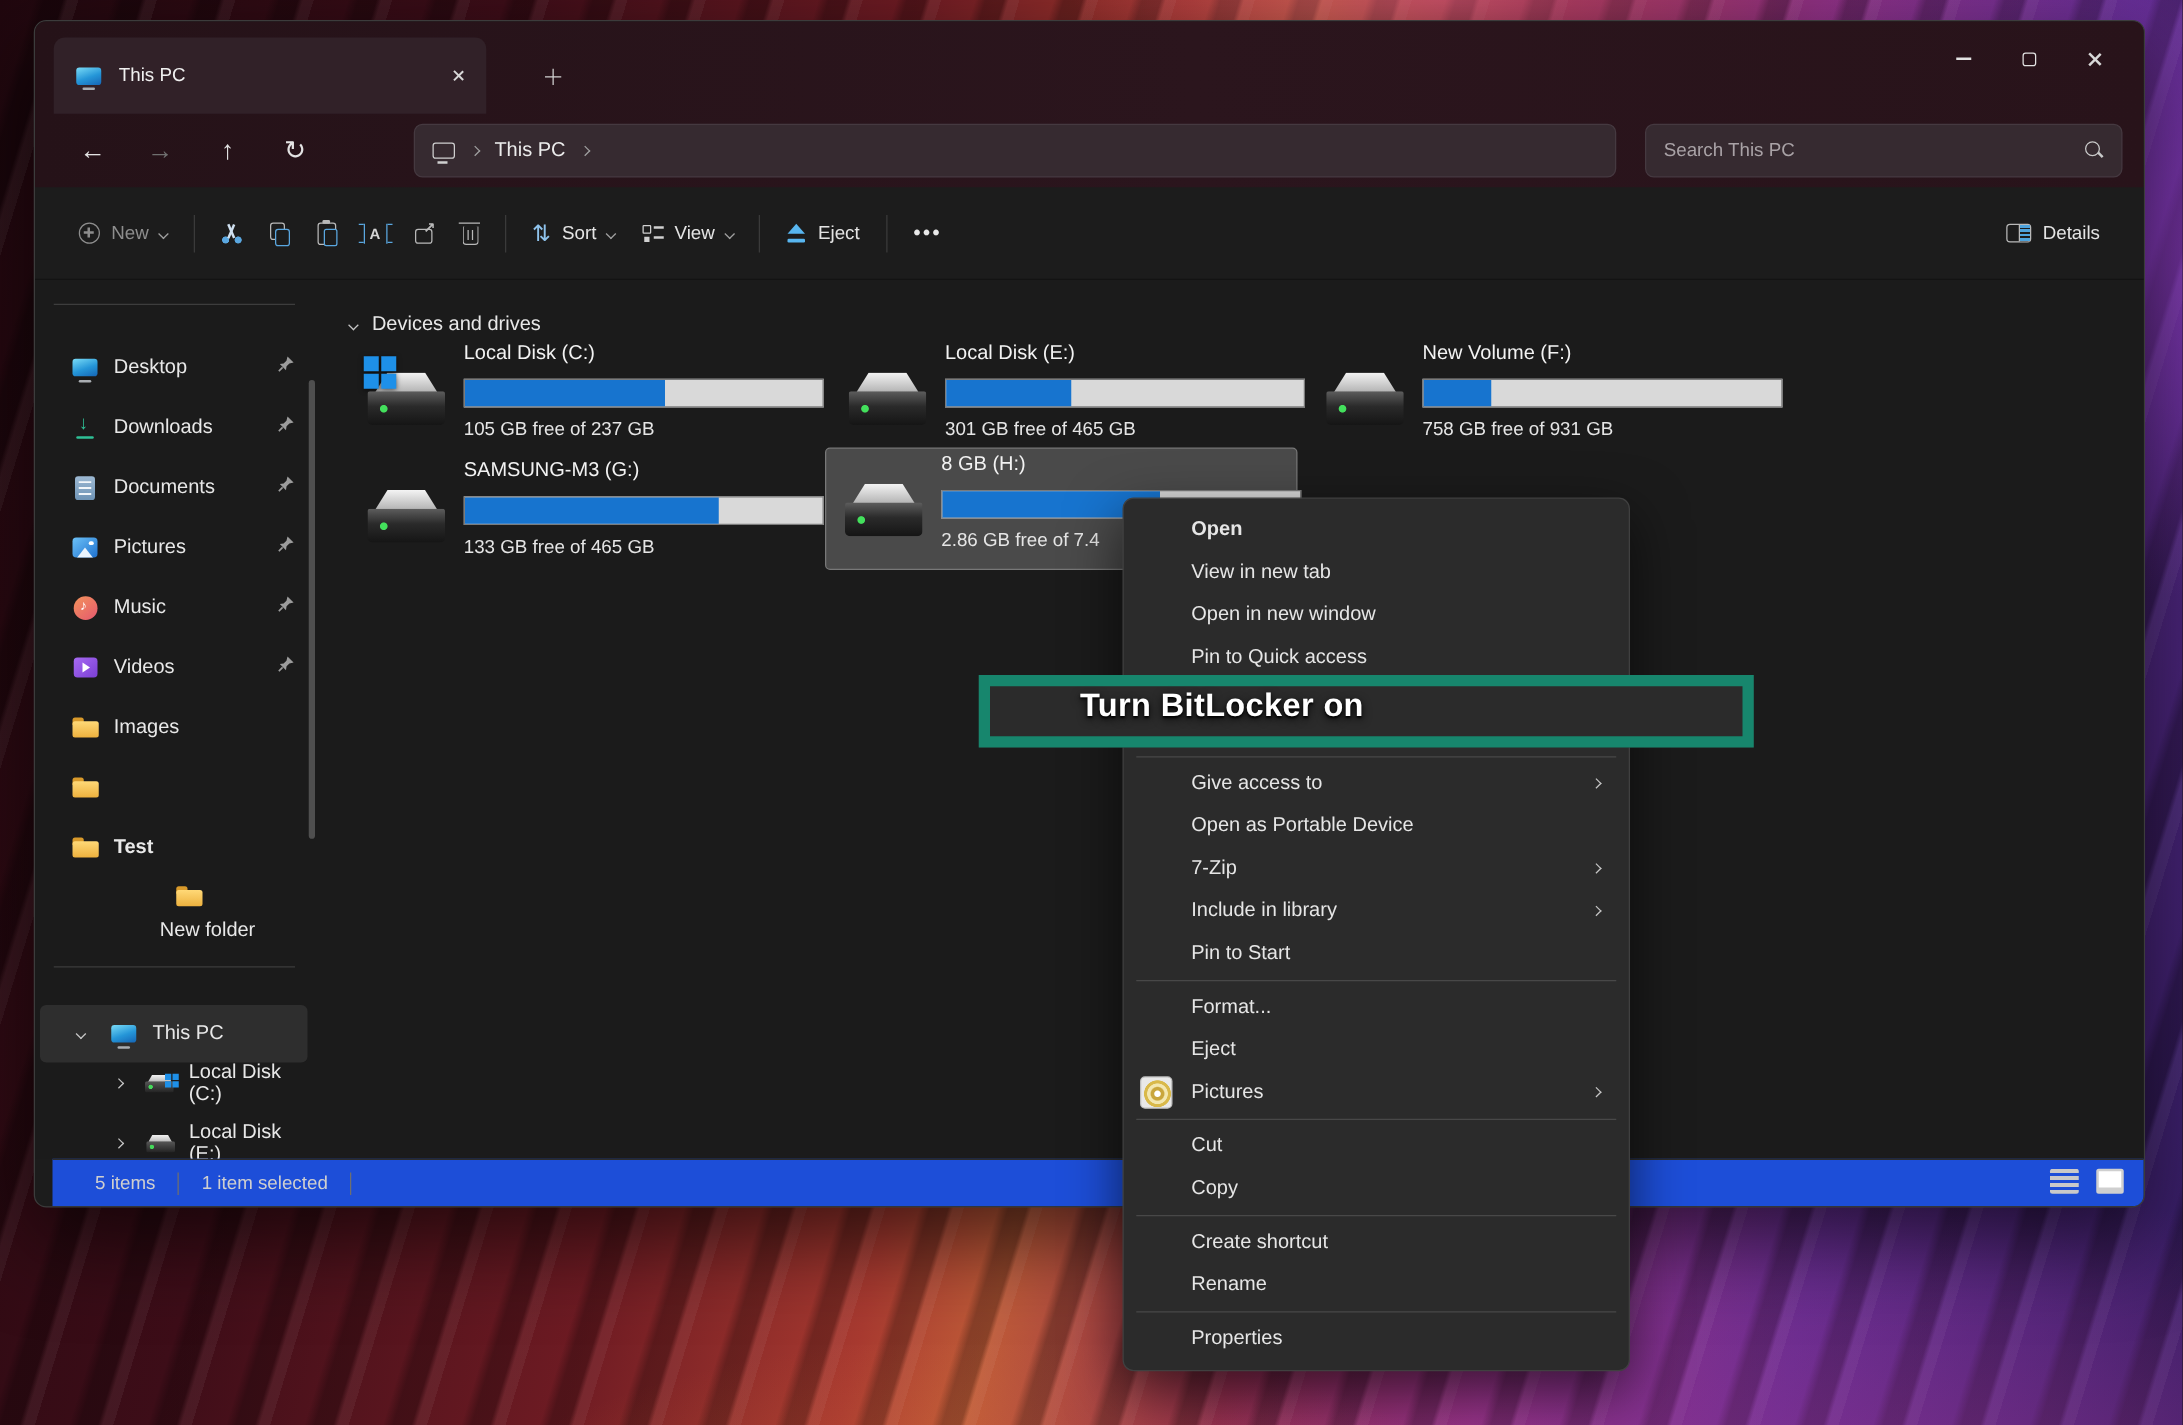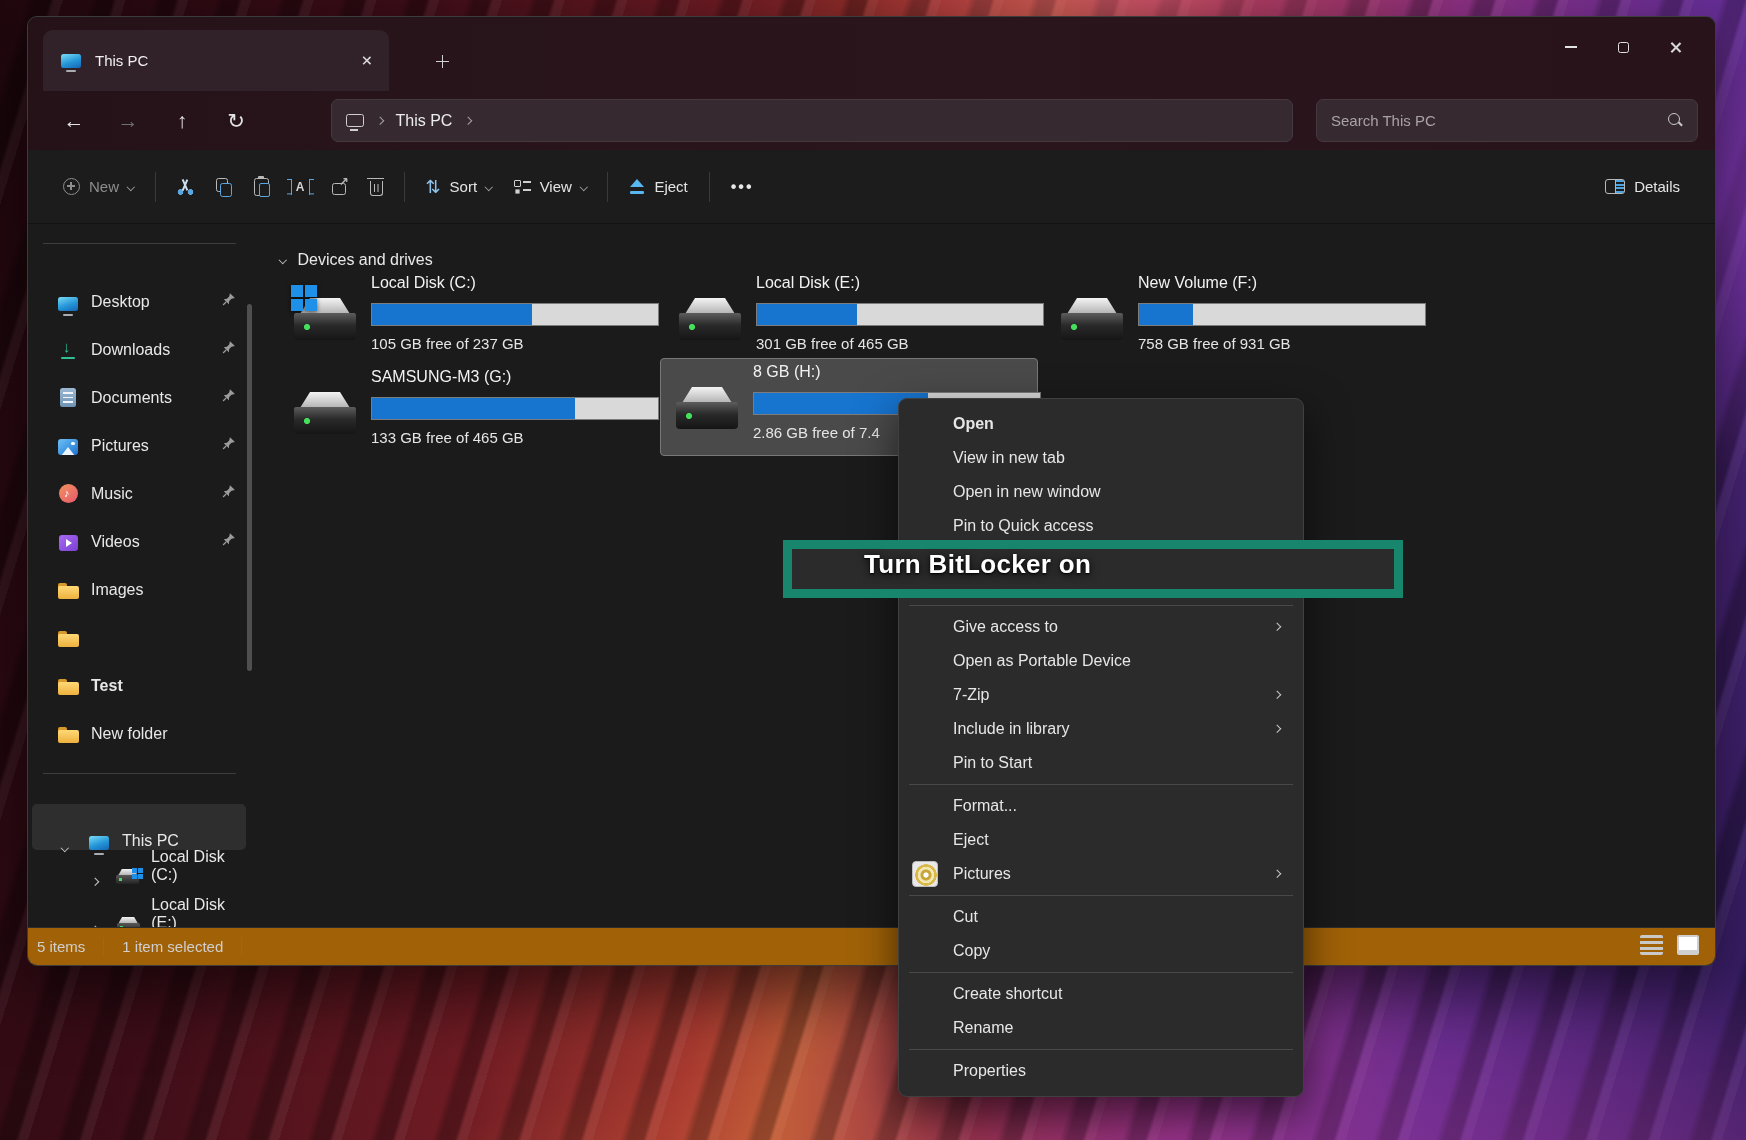--- a/index.html
+++ b/index.html
@@ -97,21 +97,21 @@
   .i-eject::before{content:"";position:absolute;left:1px;top:0;width:0;height:0;border-left:7px solid transparent;border-right:7px solid transparent;border-bottom:8px solid #58b6f0}
   .i-eject::after{content:"";position:absolute;left:1px;bottom:0;width:14px;height:2.6px;background:#58b6f0;border-radius:1px}
   .i-details{position:relative;width:20px;height:15px;border:1.5px solid #b9b9b9;border-radius:3px}
   .i-details::after{content:"";position:absolute;right:0;top:0;bottom:0;width:8px;background:repeating-linear-gradient(#4da3dd 0 2px,#1c1c1c 2px 3.6px);border-left:1.5px solid #b9b9b9}
   .dots{color:#e8e8e8;font-size:16px;letter-spacing:2px;font-weight:bold}
 
   
   .bodyarea{position:absolute;left:0;top:207px;right:0;bottom:38px;background:#1b1b1b}
   .sidebar{position:absolute;left:0;top:0;width:228px;bottom:0}
   .sb-sep{position:absolute;left:15px;right:20px;height:1px;background:#3d3d3d}
-  .sb-row{position:absolute;left:4px;right:10px;height:34px;display:flex;align-items:flex-end;gap:11px;padding-left:54px;color:#e8e8e8;font-size:16px;border-radius:5px}
+  .sb-row{position:absolute;left:4px;right:10px;height:34px;display:flex;align-items:center;gap:11px;padding-left:54px;color:#e8e8e8;font-size:16px;border-radius:5px}
   .sb-row .pin{margin-left:auto;margin-right:6px}
   .sb-row.tree{padding-left:22px}
   .sb-row.sel{background:#2e2e2e}
   .sb-row .tchev{width:22px;display:flex;justify-content:center}
   .sb-scroll{position:absolute;left:219px;top:80px;width:5px;height:367px;background:#4f4f4f;border-radius:3px}
 
   
   .i-mon{position:relative;width:20px;height:14px;border-radius:2.5px;background:linear-gradient(160deg,#7adcf7 0%,#2596d8 55%,#1565b5 100%)}
   .i-mon::after{content:"";position:absolute;left:5px;bottom:-4.5px;width:10px;height:2px;background:#a9adb2;border-radius:1px}
   .i-downloads{position:relative;width:18px;height:18px}
@@ -154,21 +154,21 @@
     linear-gradient(#1e90e8,#1e90e8) 14px 0/12px 12px no-repeat,
     linear-gradient(#1e90e8,#1e90e8) 0 14px/12px 12px no-repeat,
     linear-gradient(#1e90e8,#1e90e8) 14px 14px/12px 12px no-repeat}
   .t-name{position:absolute;left:100px;top:4px;color:#f2f2f2;font-size:16px;white-space:nowrap}
   .t-bar{position:absolute;left:100px;top:33px;width:288px;height:23px;background:#d9d9d9;border:1px solid #7c7c7c}
   .t-bar i{display:block;height:100%;background:#1774cf}
   .t-free{position:absolute;left:100px;top:65px;color:#e5e5e5;font-size:15px;white-space:nowrap}
   .tile.sel .t-name,.tile.sel .t-bar,.tile.sel .t-free{left:92px}
 
   
-  .statusbar{position:absolute;left:0;bottom:0;right:0;height:38px;background:#a16207;border-top:1px solid #2d2d2d;display:flex;align-items:center;color:#cfcfcf;font-size:15px;padding-left:9px}
+  .statusbar{position:absolute;left:14px;bottom:0;right:0;height:38px;background:#1d4ed8;border-top:1px solid #2d2d2d;display:flex;align-items:center;color:#cfcfcf;font-size:15px;padding-left:34px}
   .st-div{width:1px;height:18px;background:#6f6f6f;margin:0 18px}
   .st-icons{position:absolute;right:16px;top:7px;display:flex;gap:14px}
   .sv-list{width:23px;height:20px;border-radius:2px;background:repeating-linear-gradient(#c9c9c9 0 3.4px,transparent 3.4px 5.8px)}
   .sv-grid{width:22px;height:20px;background:#fff;border:2.5px solid #cfcfcf;border-bottom:5px solid #cfcfcf;border-radius:2px}
 
   
   #ctx{position:absolute;left:898px;top:398px;width:406px;background:#2b2b2b;border:1px solid #404040;border-radius:9px;
     box-shadow:0 16px 44px rgba(0,0,0,.6);padding:8px 0;z-index:20}
   .m-row{position:relative;height:34px;line-height:34px;padding-left:54px;color:#e6e6e6;font-size:16px;white-space:nowrap}
   .m-row.bold{font-weight:bold}
@@ -366,21 +366,21 @@
             <span class="i-folder"></span>
           </span>
           <span></span>
         </div>
         <div class="sb-row" style="top: 437px; font-weight: bold;">
           <span class="iconwrap" style="margin-left:-30px">
             <span class="i-folder"></span>
           </span>
           <span>Test</span>
         </div>
-        <div class="sb-row" style="top: 485px;">
+        <div class="sb-row" style="top: 485px; flex-direction: column;">
           <span class="iconwrap" style="margin-left:-30px">
             <span class="i-folder"></span>
           </span>
           <span>New folder</span>
         </div>
         <div class="sb-row tree sel" style="top: 580px; height: 46px;">
           <span class="tchev">
             <span class="chev down sm"></span>
           </span>
           <span class="iconwrap">

